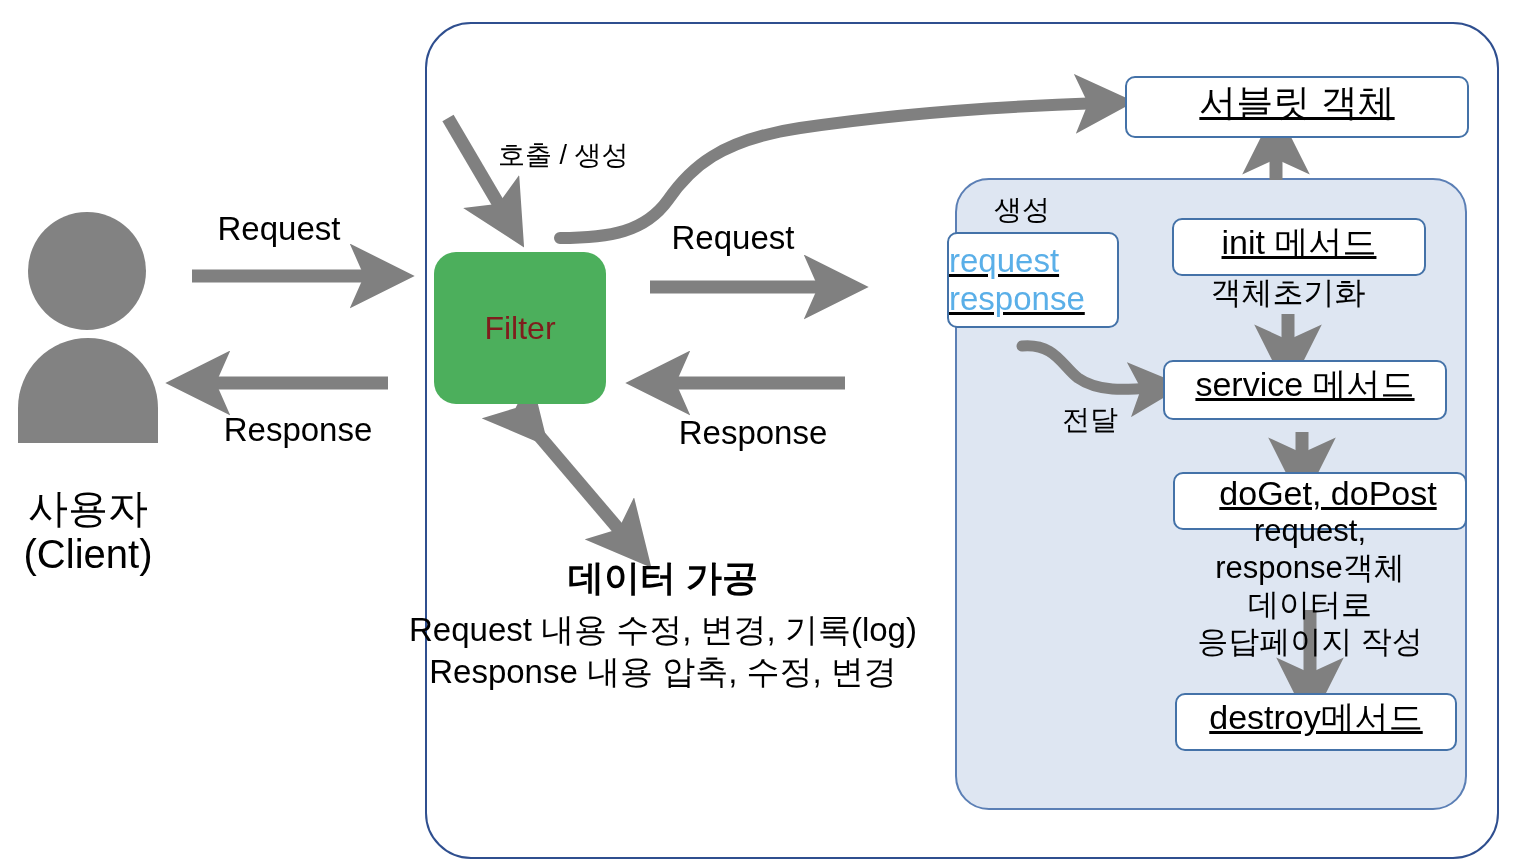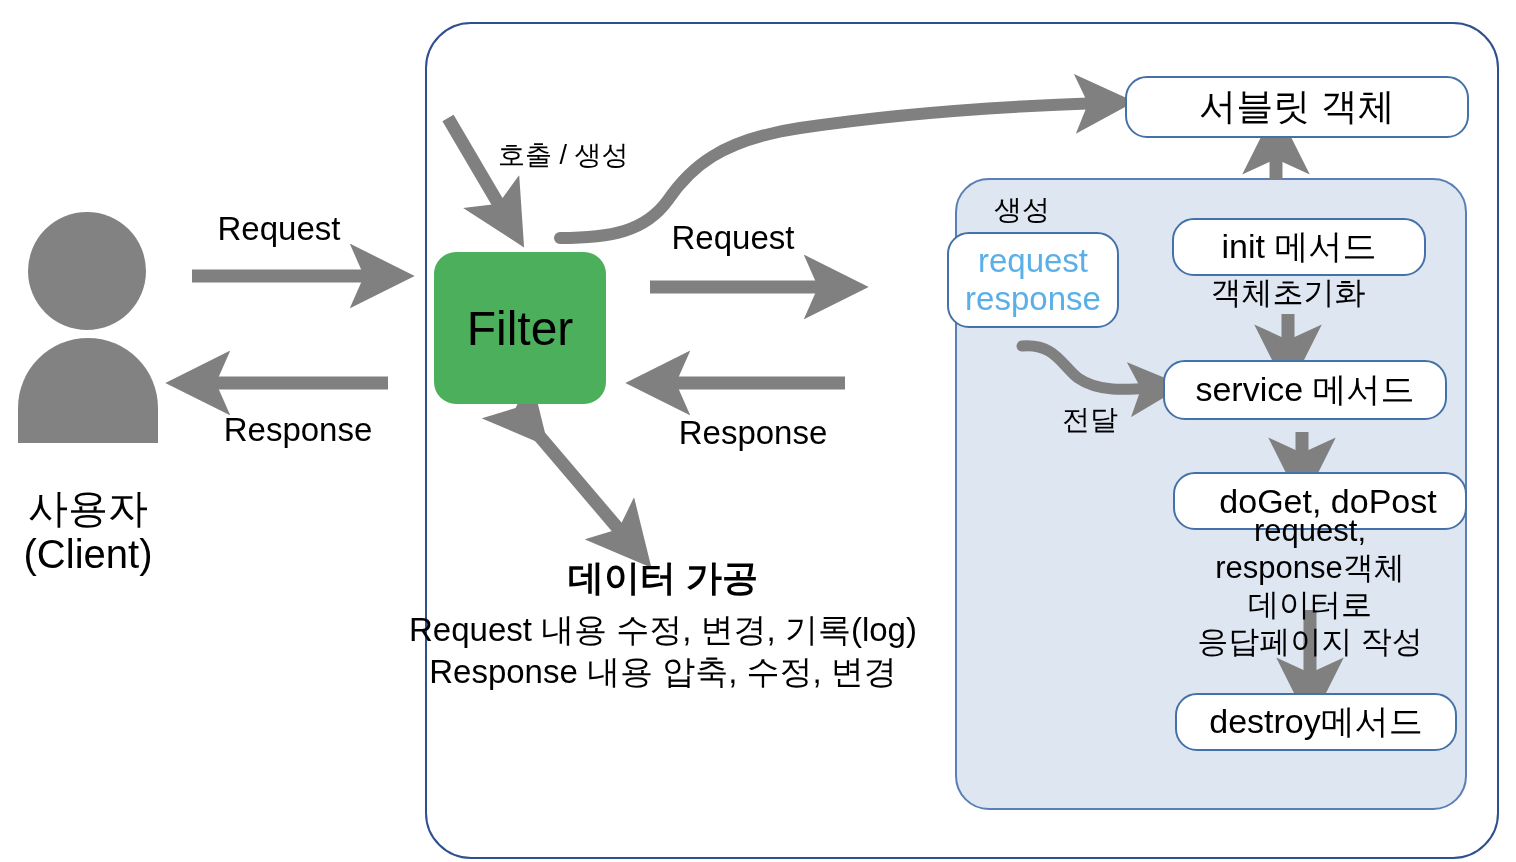--- a/index.html
+++ b/index.html
@@ -9,36 +9,36 @@
   svg.layer{position:absolute;left:0;top:0;width:1516px;height:862px;overflow:visible;}
 
   .txt{position:absolute;white-space:pre;line-height:1.12;}
   .c{transform:translateX(-50%);text-align:center;}
 
   
   .t-client      {font-size:40px;margin-top:40px;}
   .t-arrowlbl    {font-size:33px;}
   .t-korsmall    {font-size:27px;}
   .t-container   {font-size:40px;font-weight:bold;}
-  .t-filter      {font-size:48px;color:#000000;}
+  .t-filter      {font-size:32px;color:#7f1d1d;}
   .t-boxlbl      {font-size:37px;}
   .t-boxlbl-sm   {font-size:34px;}
   .t-reqres      {font-size:33px;color:#5aafe8;}
   .t-dataproc-h  {font-size:36px;font-weight:bold;}
   .t-dataproc    {font-size:33px;}
   .t-note        {font-size:31px;}
   .t-saengseong  {font-size:28px;}
 
   
   .container-rect{position:absolute;border:2.5px solid #2f4f8f;border-radius:46px;
                   background:transparent;}
   .servlet-panel {position:absolute;border:2.5px solid #5b7fb5;border-radius:34px;
                   background:#dee6f2;}
   .nodebox{position:absolute;background:#ffffff;border:2.5px solid #4472a8;
-           border-radius:22px;display:flex;align-items:center;justify-content:center;}
+           border-radius:10px;display:flex;justify-content:center;text-decoration:underline;}
   .filterbox{position:absolute;background:#4caf5c;border-radius:22px;
              display:flex;align-items:center;justify-content:center;}
   .person-head{position:absolute;background:#828282;border-radius:50%;}
   .person-body{position:absolute;background:#828282;
                border-radius:88px 88px 0 0;}
 </style>
 </head>
 <body>
 
 <div class="stage">

